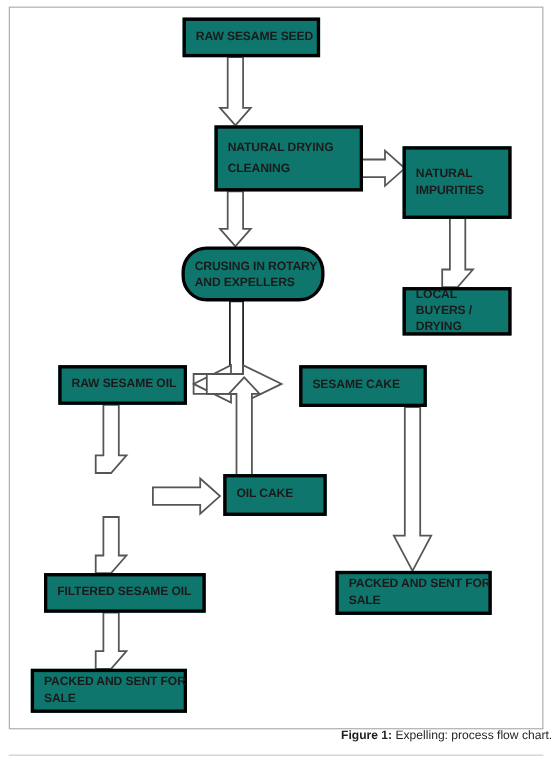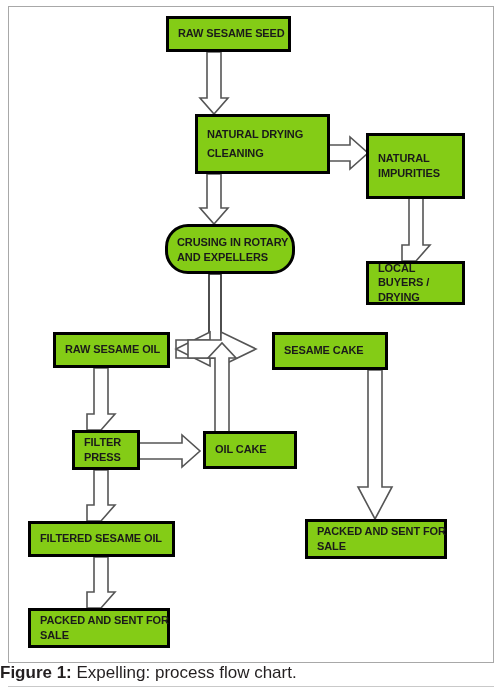--- a/index.html
+++ b/index.html
@@ -31,21 +31,21 @@
     position: absolute;
     left: 0;
     top: 0;
     width: 502px;
     height: 695px;
   }
   .node {
     position: absolute;
     box-sizing: border-box;
     border: 3px solid #000000;
-    background: #84cc16;
+    background: #0f766e;
     display: flex;
     flex-direction: column;
     justify-content: center;
     padding-left: 9px;
     padding-right: 0;
     z-index: 3;
   }
   .node .line {
     font-family: "Liberation Sans", sans-serif;
     font-size: 11px;
@@ -82,23 +82,23 @@
     stroke-linejoin: miter;
   }
   .blockarrow.dark {
     stroke: #222222;
   }
   #caption {
     position: absolute;
     left: 0;
     top: 663px;
     width: 502px;
-    text-align: left;
+    text-align: right;
     font-family: "Liberation Sans", sans-serif;
-    font-size: 17px;
+    font-size: 11px;
     color: #231f20;
   }
   #caption .cap-label {
     font-weight: bold;
   }
   #caption-rule {
     position: absolute;
     left: 8px;
     top: 686px;
     width: 486px;
@@ -171,30 +171,26 @@
     </div>
 
     <div class="node" style="left:53px; top:332px; width:117px; height:36px;">
       <div class="line">RAW SESAME OIL</div>
     </div>
 
     <div class="node" style="left:272px; top:332px; width:116px; height:38px;">
       <div class="line">SESAME  CAKE</div>
     </div>
 
-    <div class="node tight" style="left:72px; top:430px; width:68px; height:40px;">
-      <div class="line">FILTER</div>
-      <div class="line">PRESS</div>
-    </div>
 
     <div class="node" style="left:203px; top:431px; width:94px; height:38px;">
       <div class="line">OIL CAKE</div>
     </div>
 
-    <div class="node" style="left:28px; top:521px; width:147px; height:36px;justify-content:center;">
+    <div class="node" style="left:40px; top:521px; width:147px; height:36px;justify-content:center;">
       <div class="line">FILTERED SESAME OIL</div>
     </div>
 
     <div class="node tight" style="left:28px; top:608px; width:142px; height:40px;">
       <div class="line">PACKED AND SENT FOR</div>
       <div class="line">SALE</div>
     </div>
 
     <div class="node tight" style="left:305px; top:519px; width:142px; height:40px;">
       <div class="line">PACKED AND SENT FOR</div>

